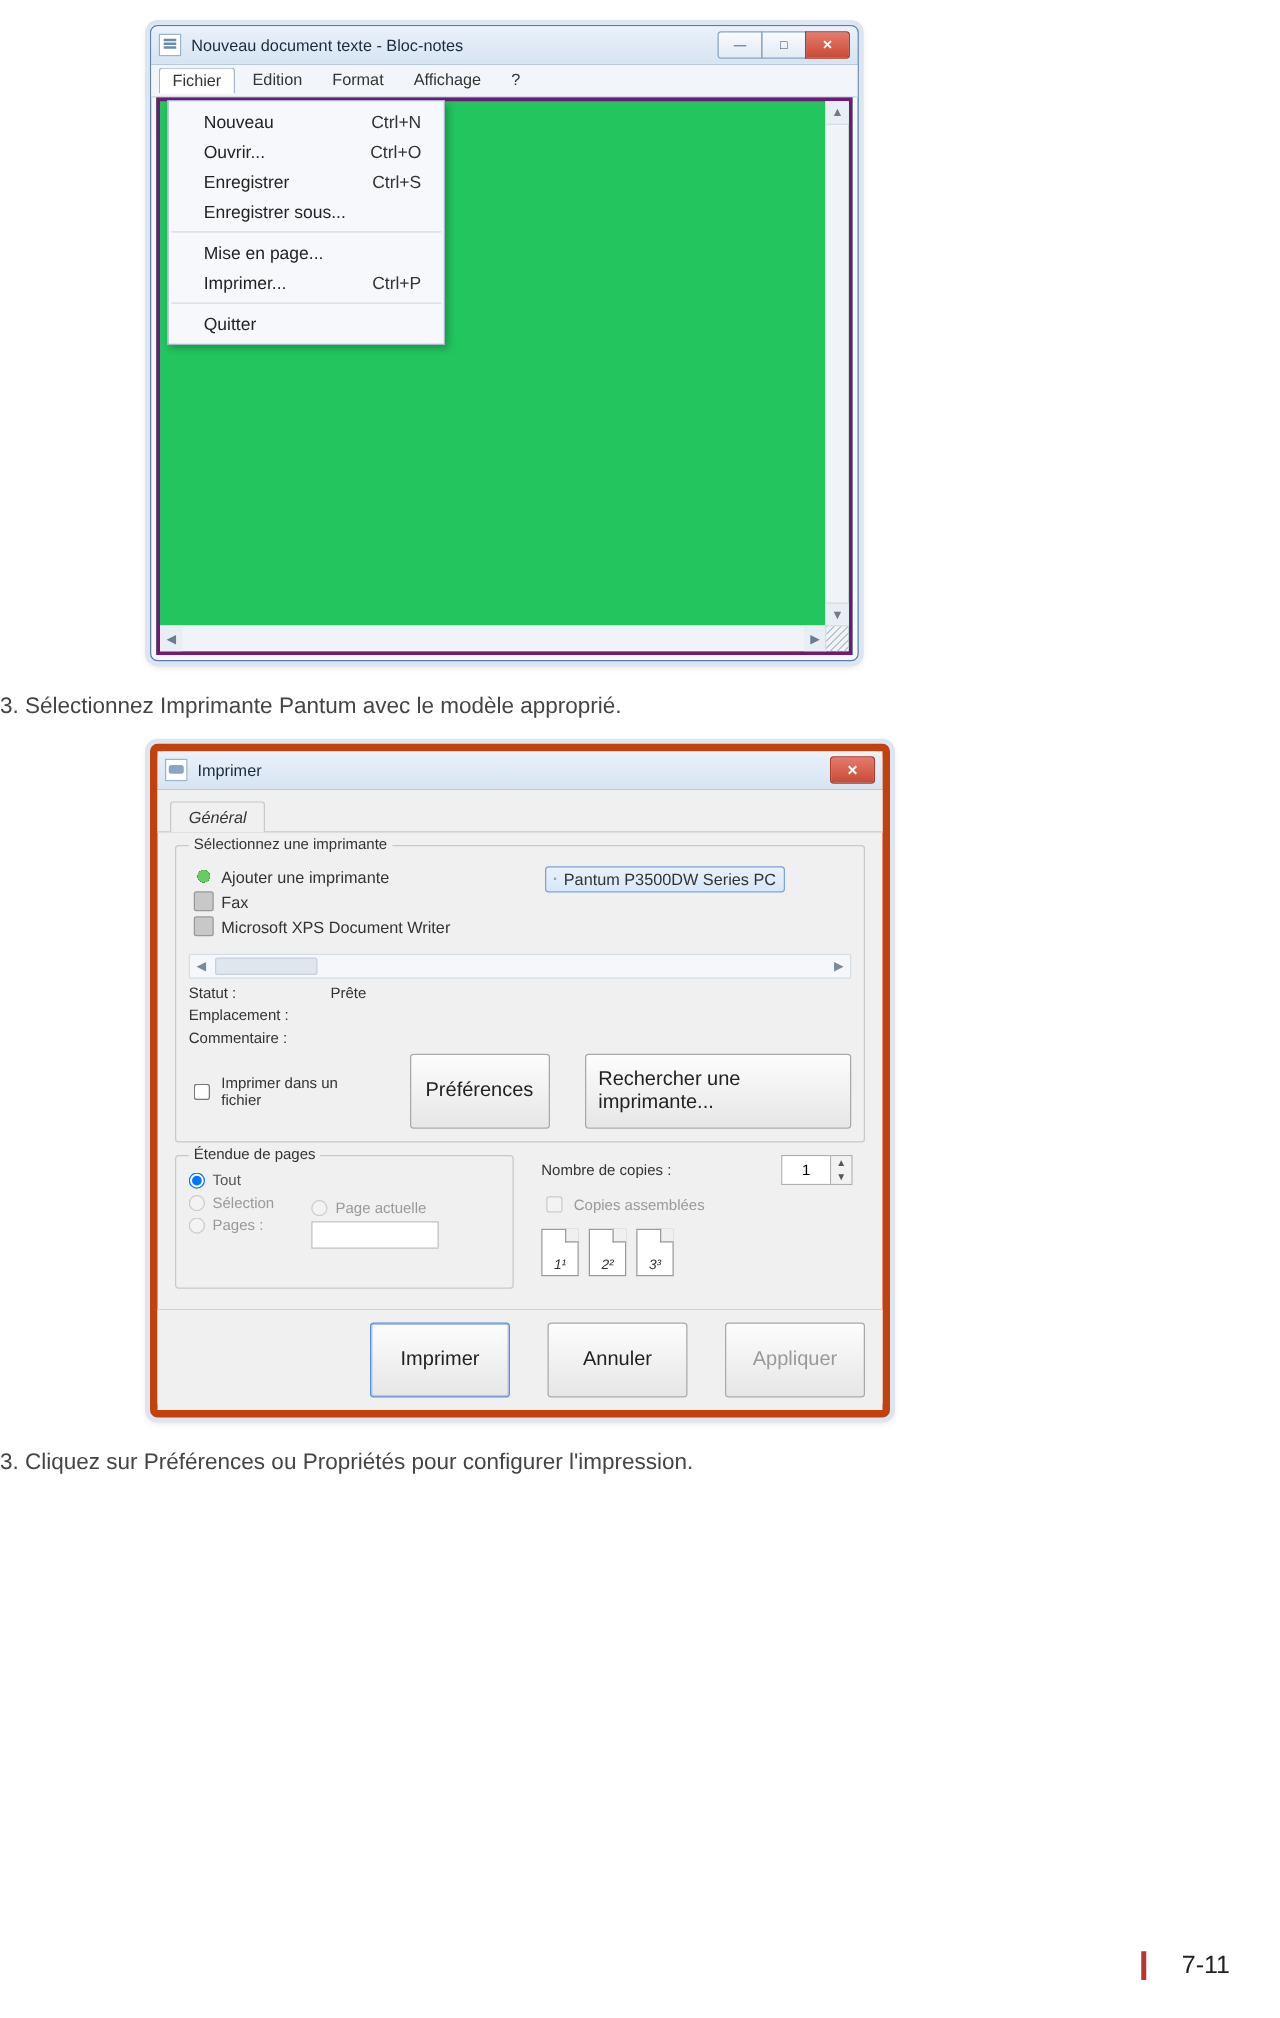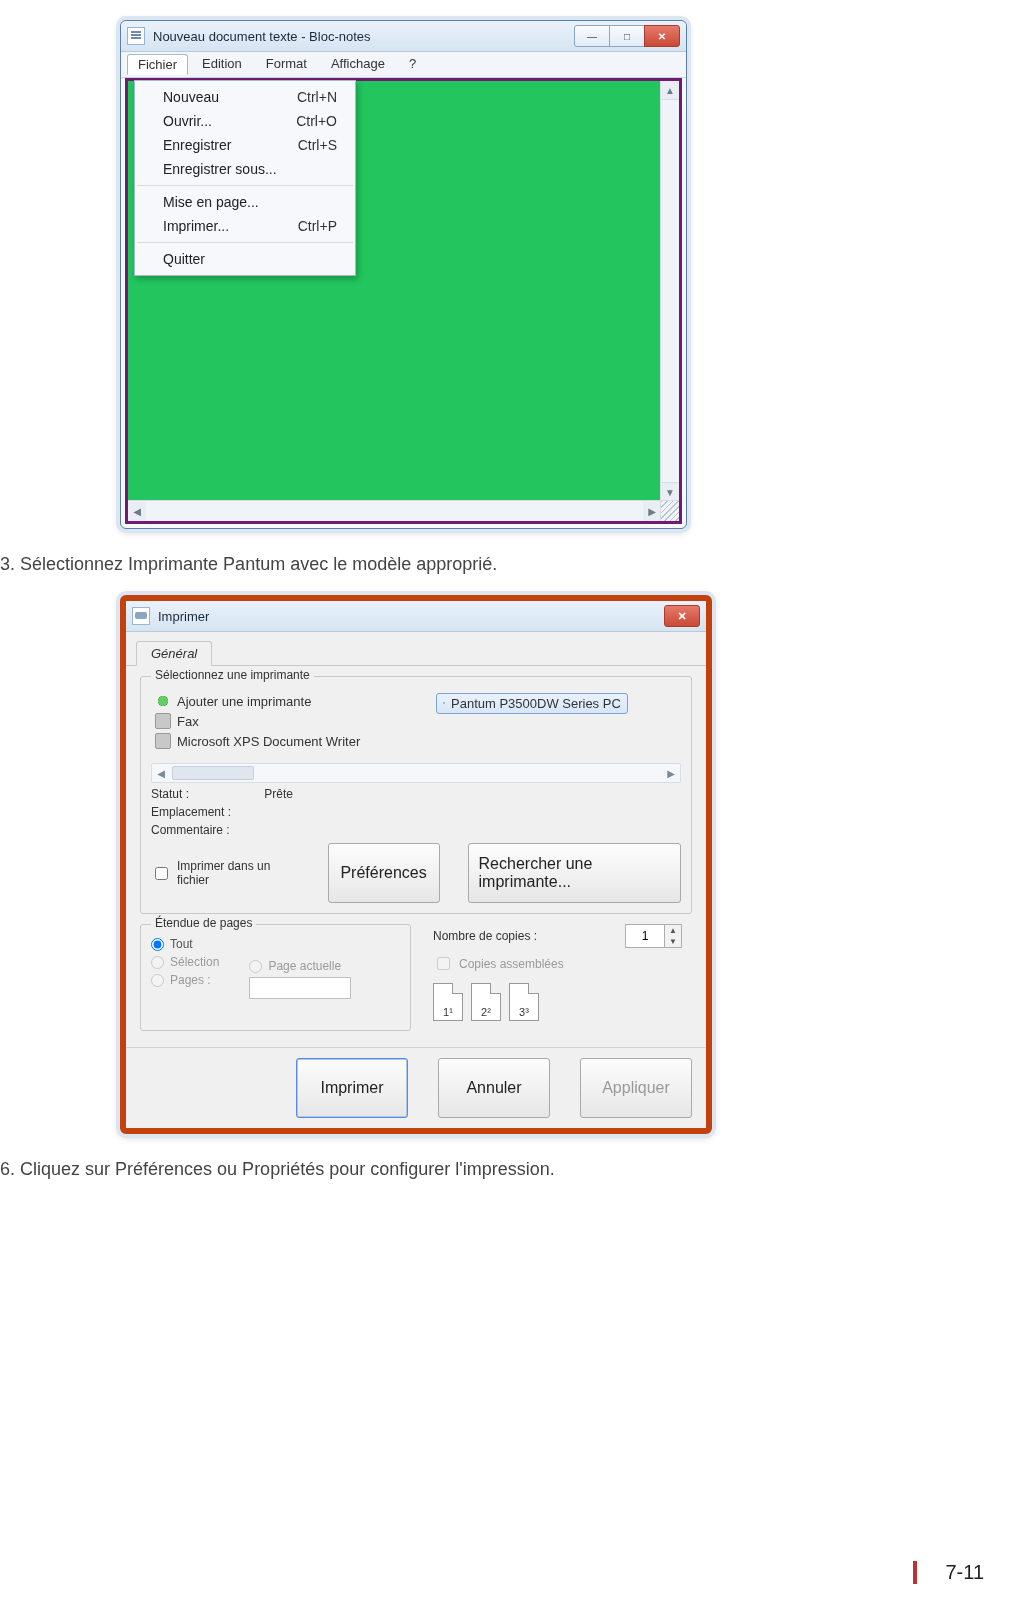--- a/index.html
+++ b/index.html
@@ -253,21 +253,21 @@
   .radios label{display:flex;align-items:center;gap:6px;font-size:12px;margin:4px 0;color:#555;}
   .radios input[type=radio]{margin:0;}
   .radios .disabled{color:#9a9a9a;}
   .pages-row{display:flex;align-items:center;gap:8px;}
   .pages-input{width:100px;height:20px;border:1px solid #bfbfbf;background:#fff;}
   .copies-row{display:flex;align-items:center;gap:22px;font-size:12px;margin-bottom:6px;}
   .spinner{display:inline-flex;border:1px solid #aeaeae;height:22px;}
   .spinner .spval{width:34px;border:none;text-align:center;font-size:12px;}
   .spinner .sparr{width:16px;display:flex;flex-direction:column;border-left:1px solid #aeaeae;}
   .spinner .up,.spinner .dn{flex:1;font-size:8px;display:flex;align-items:center;justify-content:center;background:#f2f2f2;color:#555;}
-  .collate-illus{margin-top:10px;display:flex;gap:8px;}
+  .collate-illus{margin-top:10px;display:flex;gap:8px;font-style:italic;}
   .pageico{
     width:28px;height:34px;border:1px solid #999;background:#fff;position:relative;
     font-size:11px;display:flex;align-items:flex-end;justify-content:center;padding-bottom:2px;
   }
   .pageico::before{content:"";position:absolute;right:-1px;top:-1px;width:10px;height:10px;background:#f0f0f0;border-left:1px solid #999;border-bottom:1px solid #999;}
   .dlgbtns{
     border-top:1px solid #d2d2d2;
     padding:10px 14px;
     display:flex;justify-content:flex-end;gap:10px;
     background:#f0f0f0;
@@ -472,16 +472,16 @@
         </div>
       </div>
     </div>
     <div class="dlgbtns">
       <div class="btn highlight">Imprimer</div>
       <div class="btn">Annuler</div>
       <div class="btn disabled">Appliquer</div>
     </div>
   </div>
 
-  <div class="instruction">6. Cliquez sur Préférences ou Propriétés pour configurer l'impression.</div>
+  <div class="instruction">3. Cliquez sur Préférences ou Propriétés pour configurer l'impression.</div>
 
   <div class="pagenum-bar">7-11</div>
 </div>
 
 </body></html>

